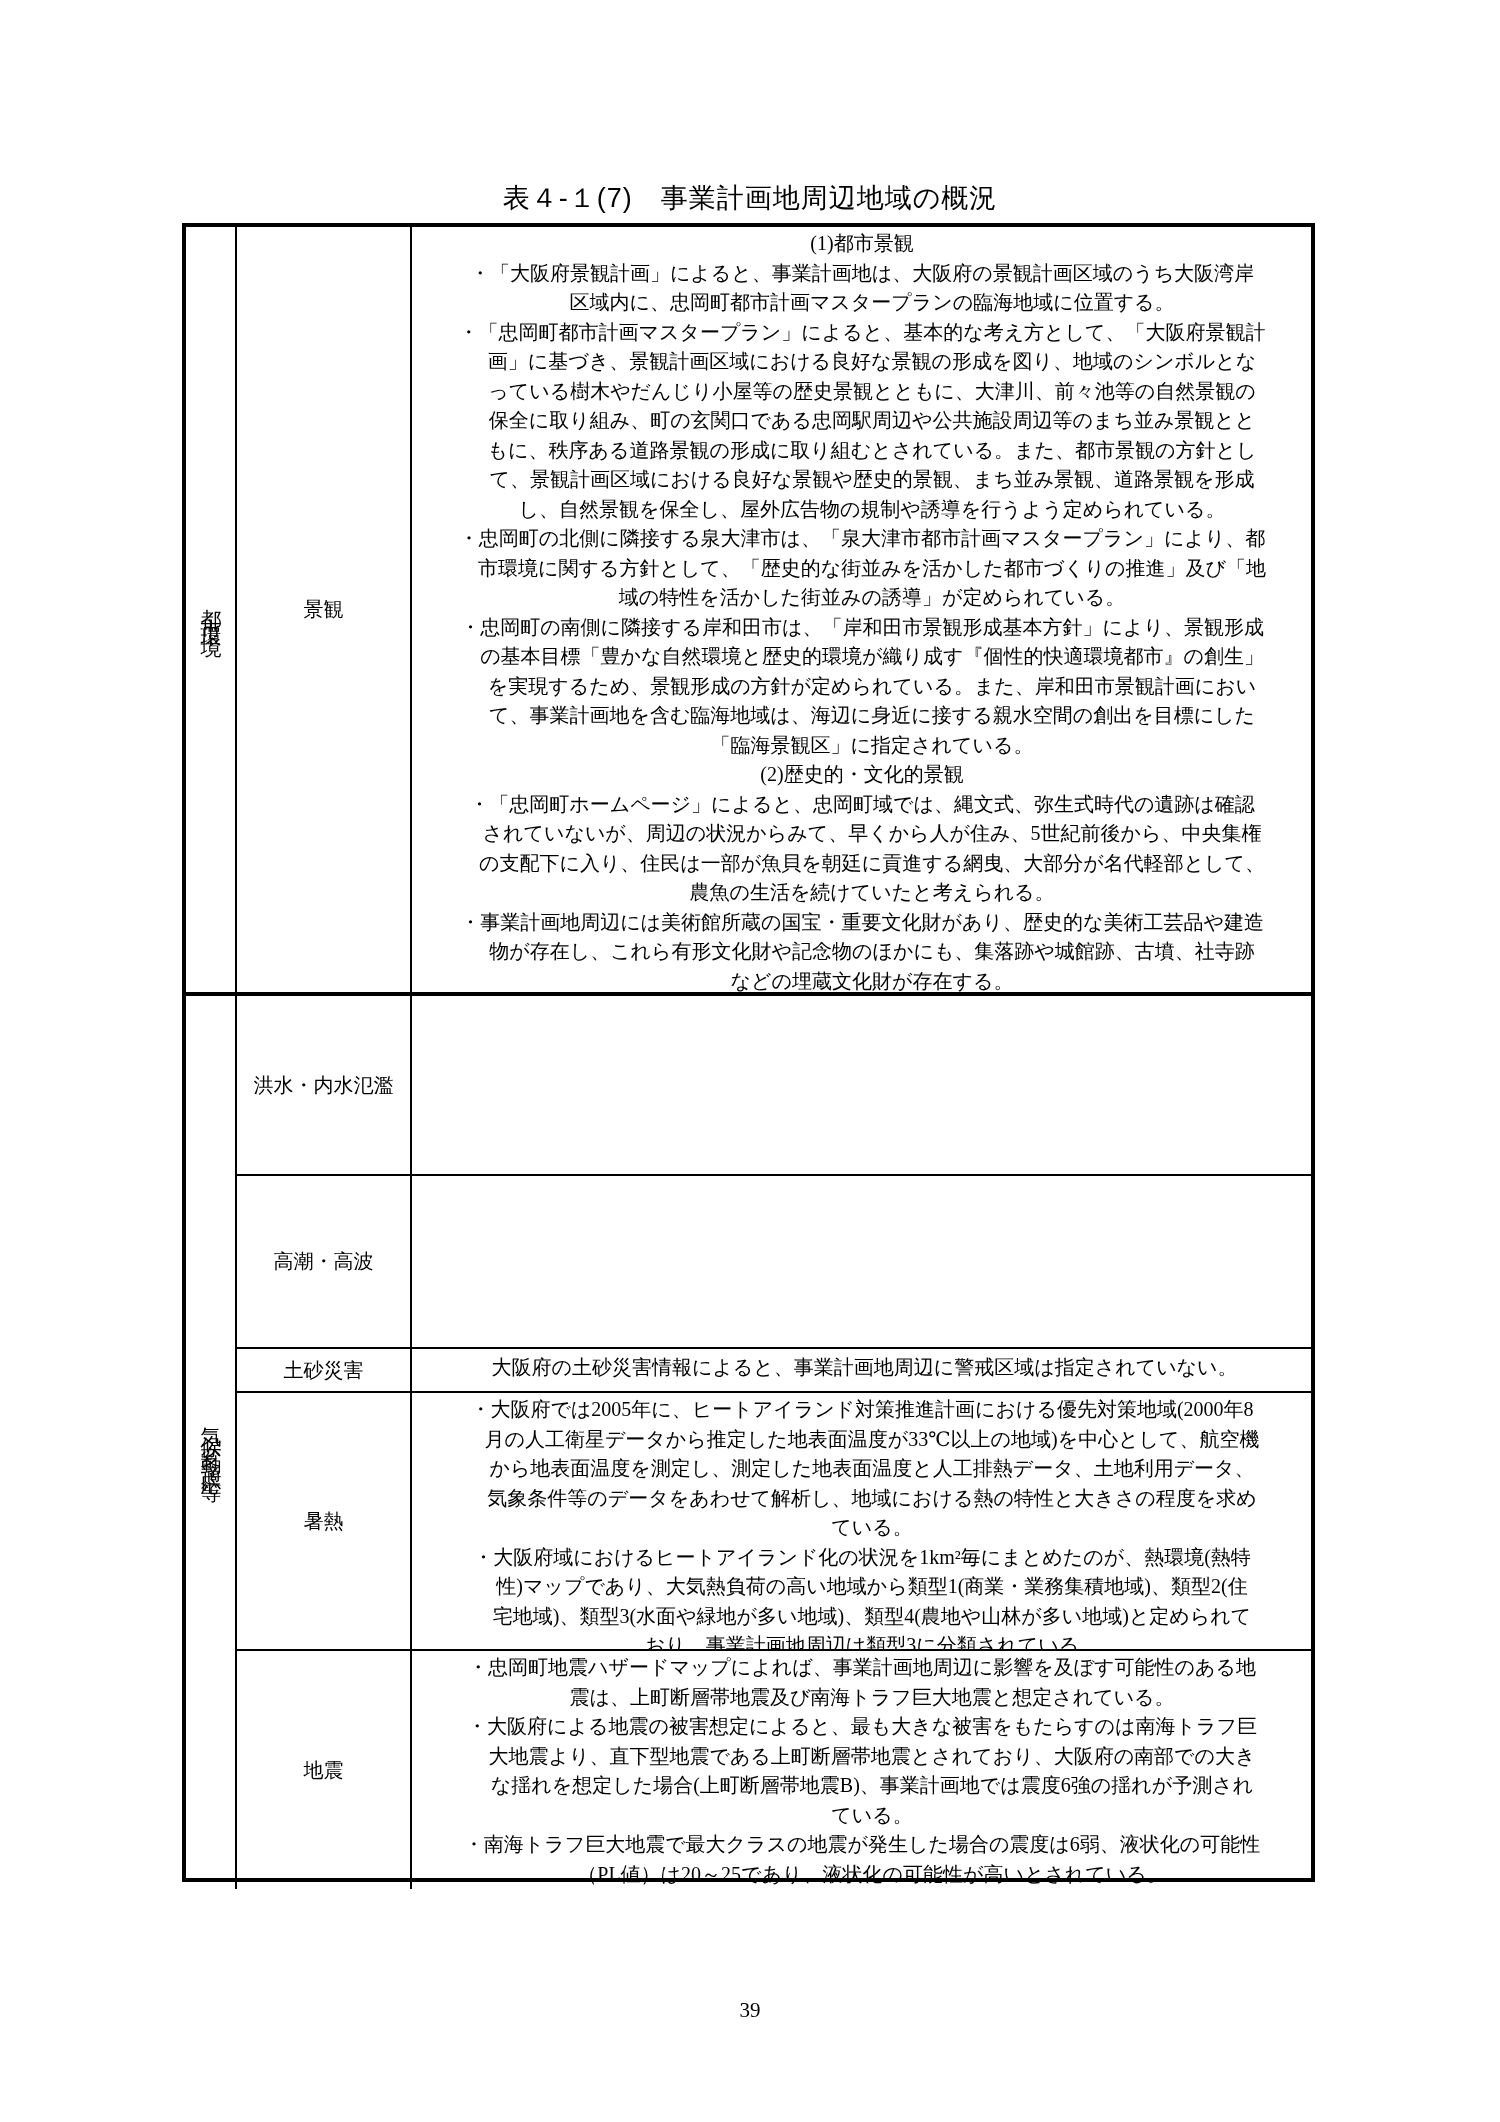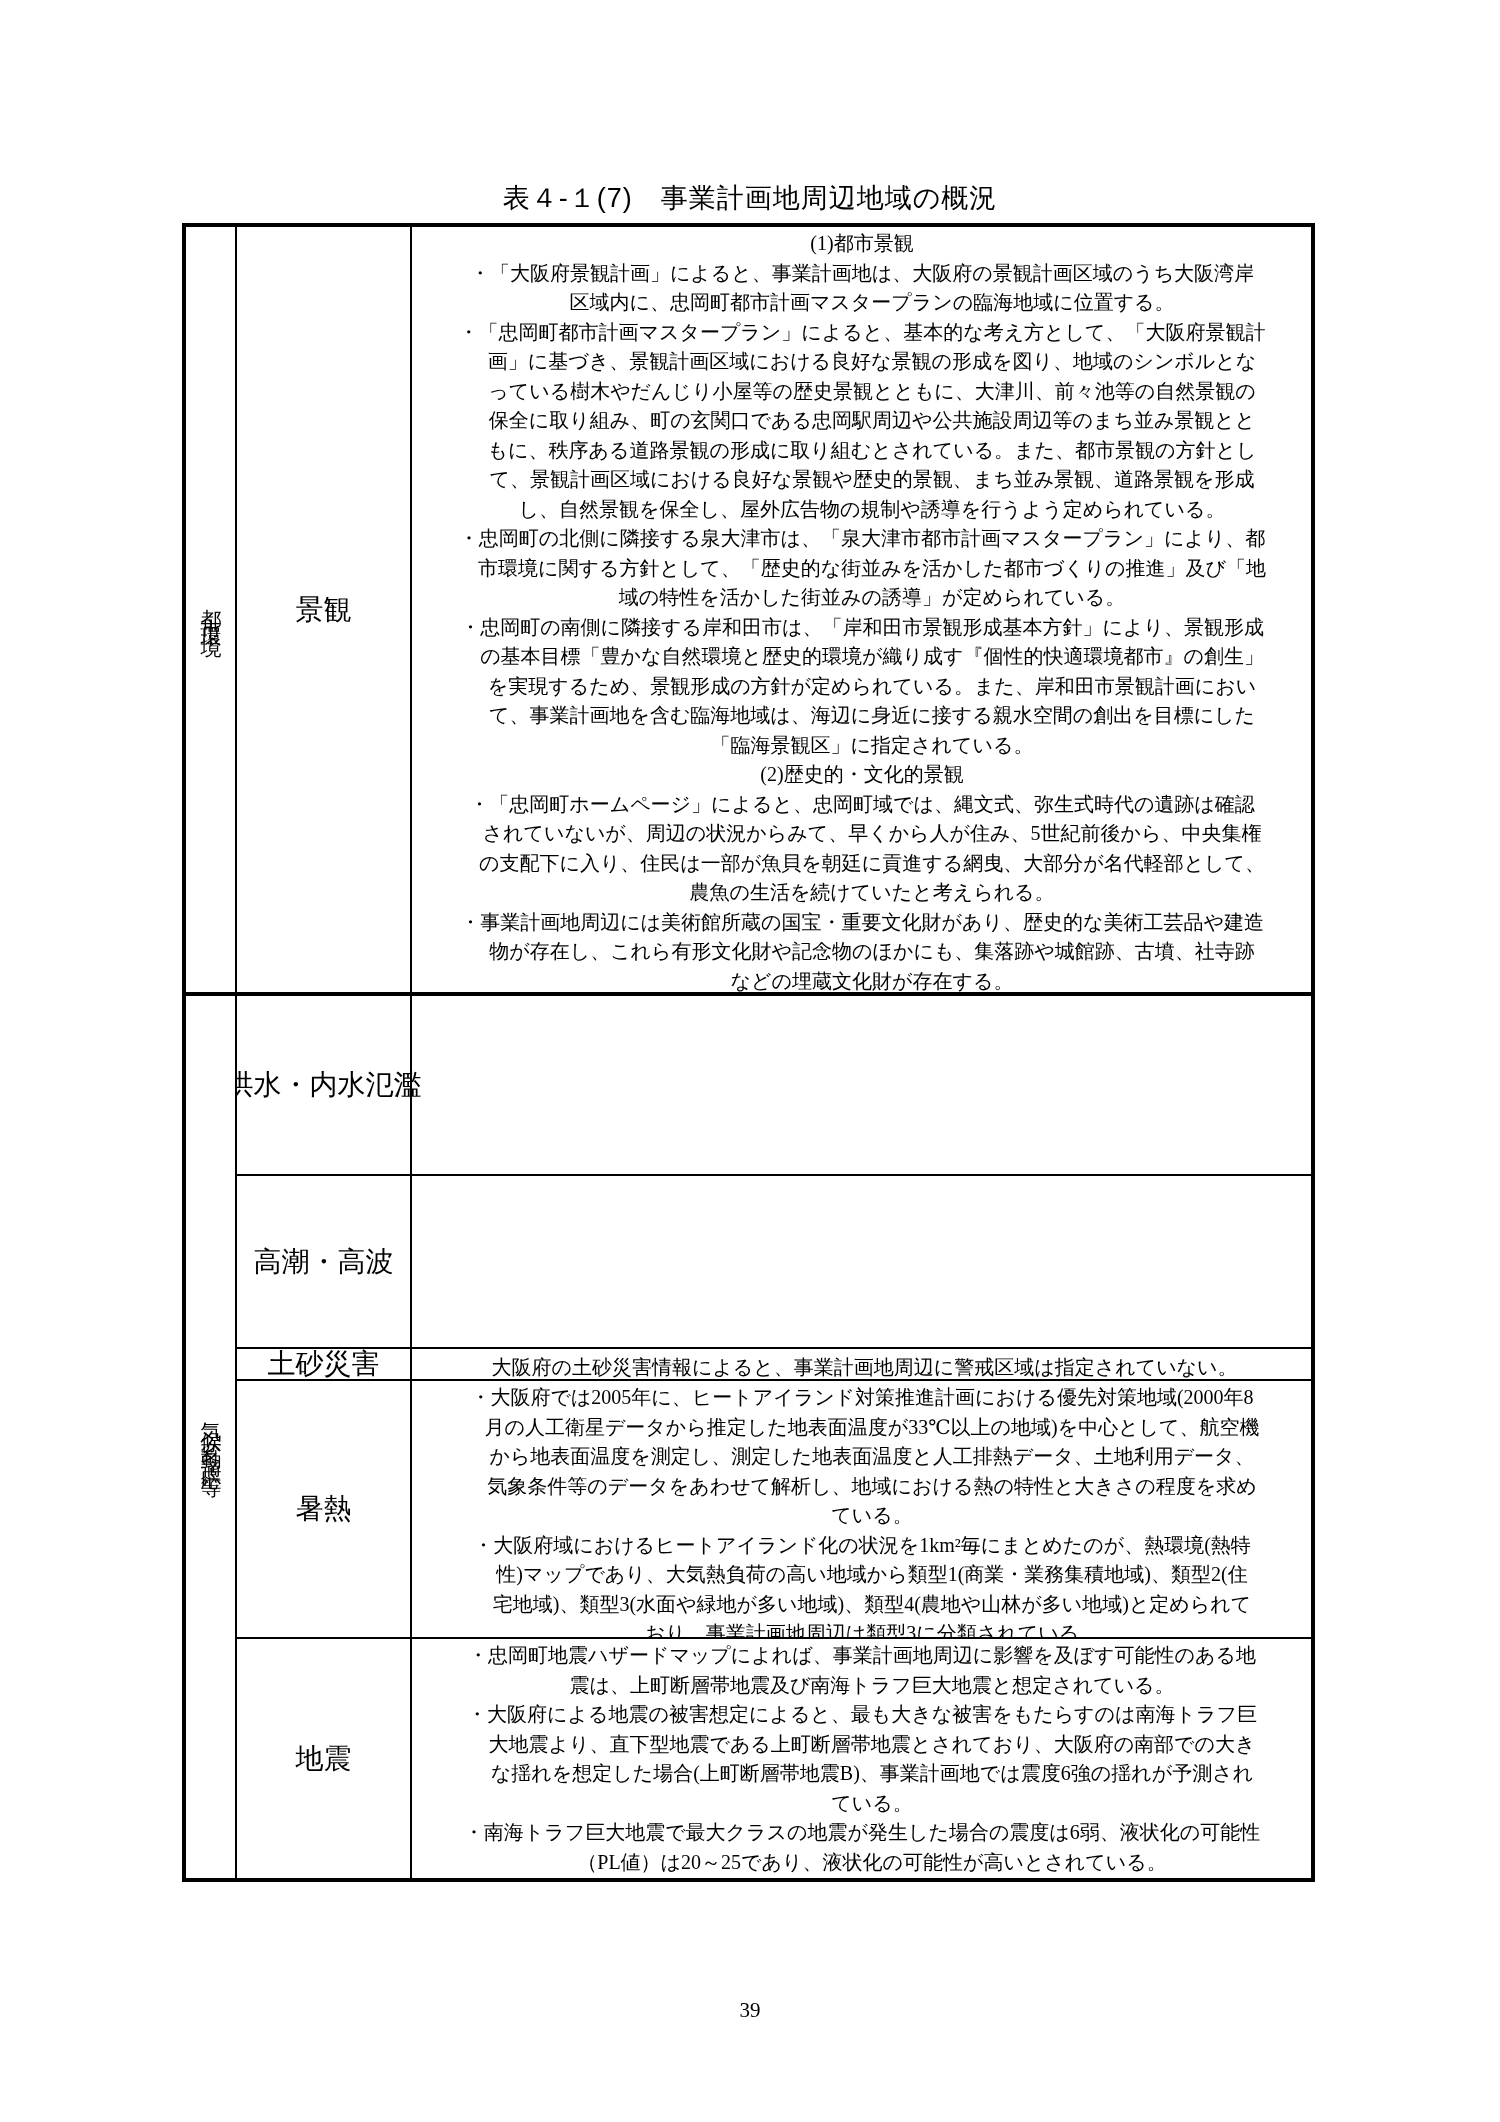--- a/index.html
+++ b/index.html
@@ -68,31 +68,31 @@
   }
   .row {
     display: flex;
     box-sizing: border-box;
     overflow: hidden;
   }
   .row + .row { border-top: 2px solid #000; }
   .row-landscape { height: 100%; }
   .row-flood    { height: 178px; }
   .row-surge    { height: 173px; }
-  .row-sediment { height: 32px; gap: 8px; }
+  .row-sediment { height: 44px; gap: 8px; }
   .row-heat     { height: 258px; }
   .row-quake    { flex: 1; }
   .label-cell {
     width: 175px;
     flex: 0 0 175px;
     border-right: 2px solid #000;
     display: flex;
     align-items: center;
     justify-content: center;
-    font-size: 28px;
+    font-size: 20px;
     white-space: nowrap;
     box-sizing: border-box;
   }
   .content-cell {
     flex: 1;
     min-width: 0;
     padding: 2px 8px 0 9px;
     font-size: 20px;
     line-height: 29.5px;
     white-space: pre-wrap;

